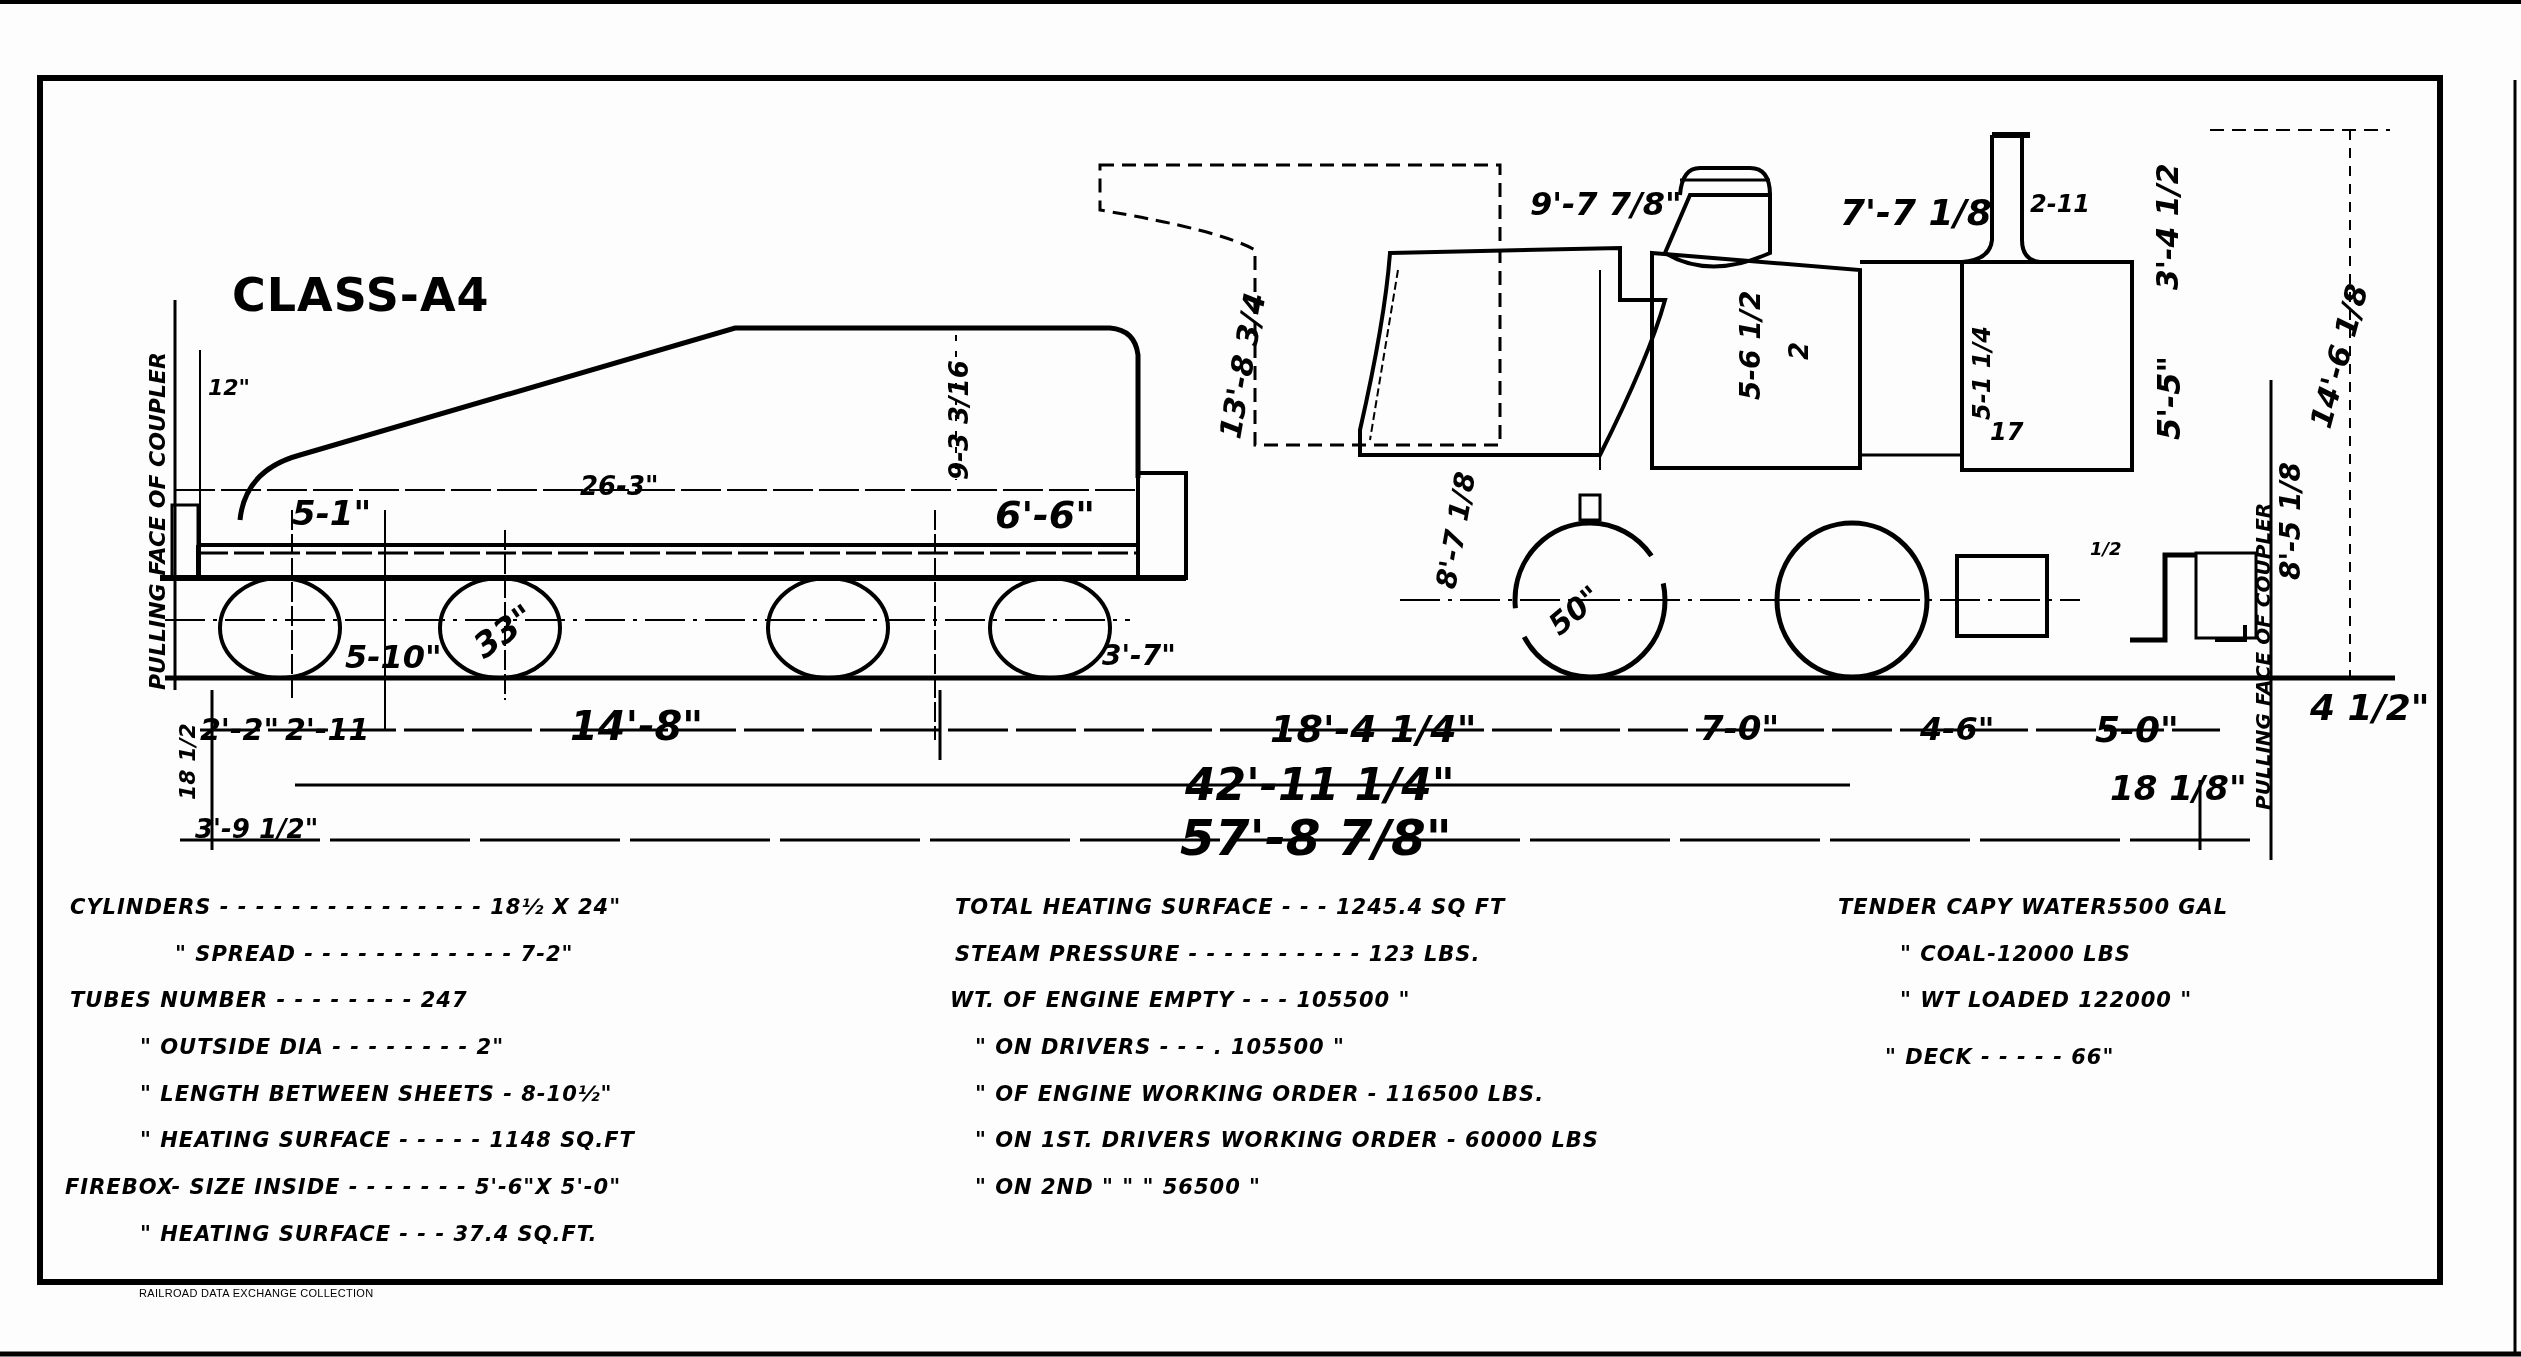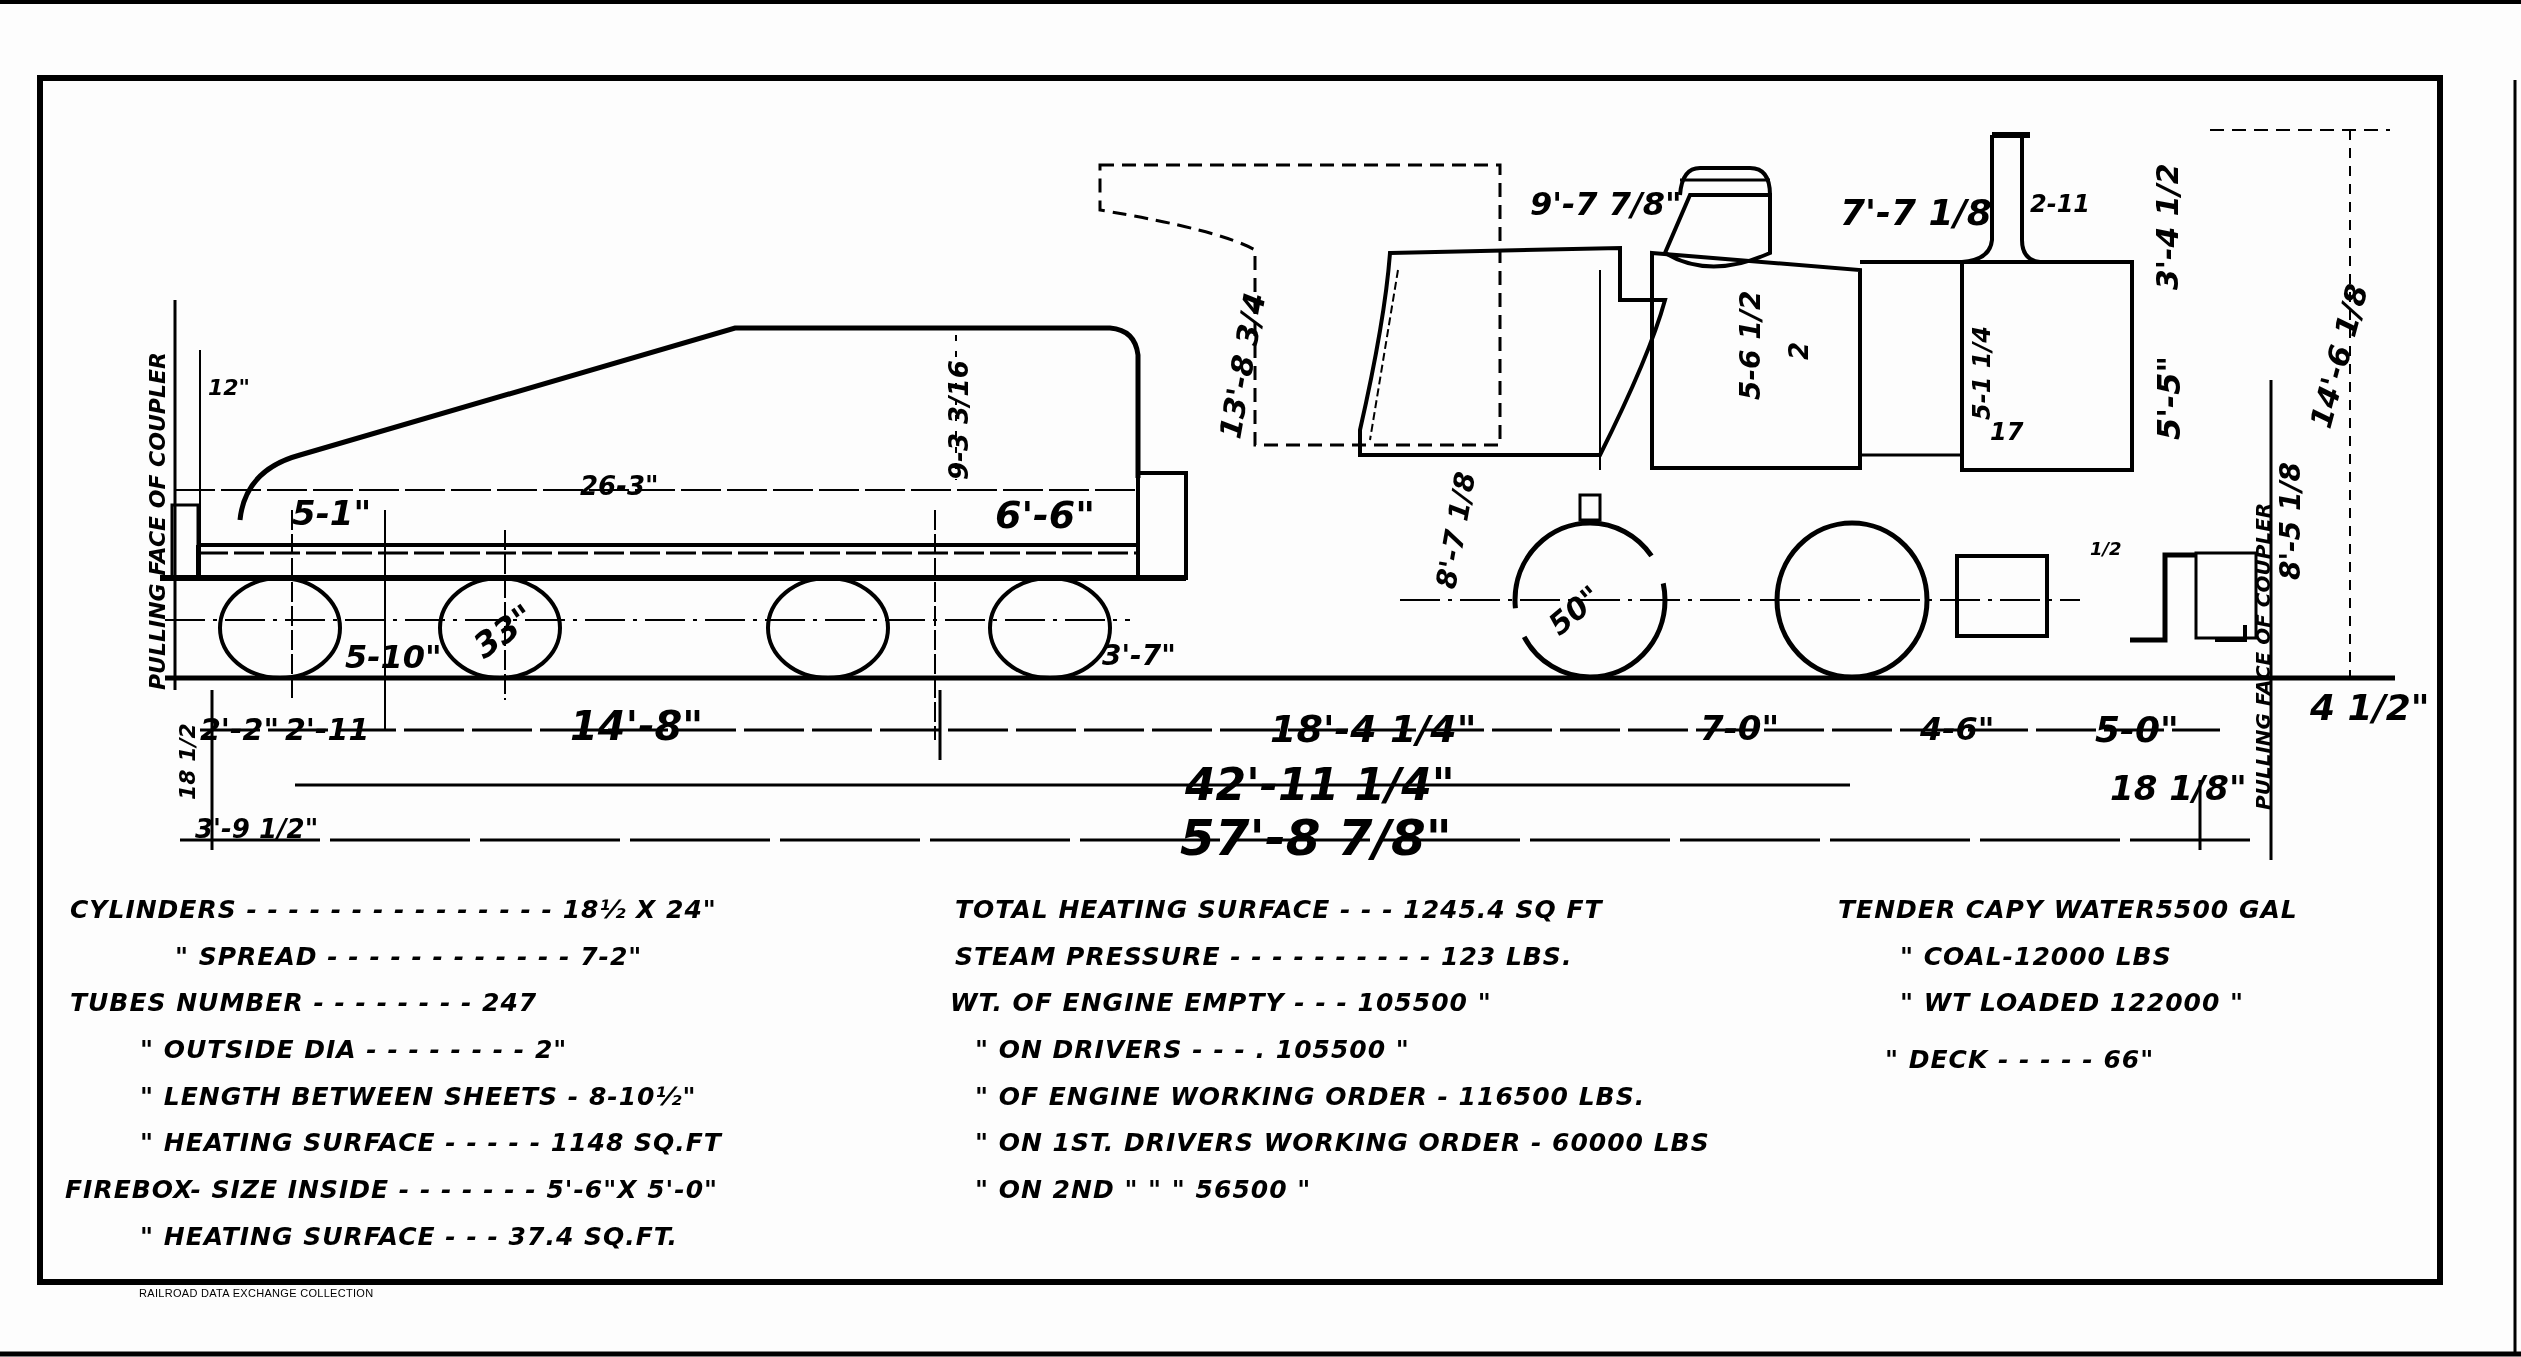--- a/index.html
+++ b/index.html
@@ -1,20 +1,20 @@
 <!DOCTYPE html>
 <html><head>
 <meta charset="utf-8">
 <style>
   html, body { margin: 0; padding: 0; background: #ffffff; }
   body { width: 2521px; height: 1357px; position: relative; overflow: hidden; }
   .sheet { position: absolute; left: 0; top: 0; width: 2521px; height: 1357px; background: #fdfdfd; }
   svg.drawing { position: absolute; left: 0; top: 0; }
   .hand { font-family: "DejaVu Sans", sans-serif; font-weight: bold; font-style: italic; fill: #000; }
-  .spec { position: absolute; font-family: "DejaVu Sans", sans-serif; font-weight: bold; font-style: italic; font-size: 25px; color: #000; white-space: nowrap; letter-spacing: 1px; }
+  .spec { position: absolute; font-family: "DejaVu Sans", sans-serif; font-weight: bold; font-style: italic; font-size: 21px; color: #000; white-space: nowrap; letter-spacing: 1px; }
   .credit { position: absolute; left: 105px; top: 1287px; font-family: "Liberation Sans", sans-serif; font-size: 11px; color: #000; letter-spacing: 0.3px; padding-left: 34px; }
   .trac { position: absolute; left: 1860px; top: 1290px; font-family: "DejaVu Sans", sans-serif; font-weight: bold; font-size: 44px; color: #000; letter-spacing: 6px; }
   .class-title { position: absolute; left: 232px; top: 268px; font-family: "DejaVu Sans", sans-serif; font-weight: bold; font-size: 46px; color: #000; letter-spacing: 1px; }
 </style>
 </head>
 <body>
 
 <div class="sheet">
 
   <svg class="drawing" width="2521" height="1357" viewBox="0 0 2521 1357" xmlns="http://www.w3.org/2000/svg">
@@ -143,20 +143,21 @@
 
       <text class="hand" font-size="22" transform="translate(195 800) rotate(-90)">18 1/2</text>
       <text class="hand" x="1185" y="800" font-size="44">42'-11 1/4"</text>
       <text class="hand" x="2110" y="800" font-size="34">18 1/8"</text>
 
       <text class="hand" x="195" y="838" font-size="26">3'-9 1/2"</text>
       <text class="hand" x="1180" y="855" font-size="50">57'-8 7/8"</text>
     </g>
   </svg>
 
+  <div class="class-title">CLASS-A4</div>
 
   <div>
     <div class="spec" style="left:70px; top:895px;"><span>CYLINDERS</span> <span>- - - - - - - - - - - - - - -</span> <span>18½ X 24"</span></div>
     <div class="spec" style="left:175px; top:942px;"><span>"      SPREAD</span> <span>- - - - - - - - - - - -</span> <span>7-2"</span></div>
     <div class="spec" style="left:70px; top:988px;"><span>TUBES  NUMBER</span> <span>- - - - -   - - -</span> <span>247</span></div>
     <div class="spec" style="left:140px; top:1035px;"><span>"    OUTSIDE DIA</span> <span>- - - - - - - -</span> <span>2"</span></div>
     <div class="spec" style="left:140px; top:1082px;"><span>"    LENGTH BETWEEN SHEETS</span> <span>-</span> <span>8-10½"</span></div>
     <div class="spec" style="left:140px; top:1128px;"><span>"    HEATING SURFACE</span> <span>- - - - -</span> <span>1148 SQ.FT</span></div>
     <div class="spec" style="left:65px; top:1175px;"><span>FIREBOX- SIZE INSIDE</span> <span>- - - - - - -</span> <span>5'-6"X 5'-0"</span></div>
     <div class="spec" style="left:140px; top:1222px;"><span>"     HEATING SURFACE</span> <span>- - -</span> <span>37.4 SQ.FT.</span></div>

